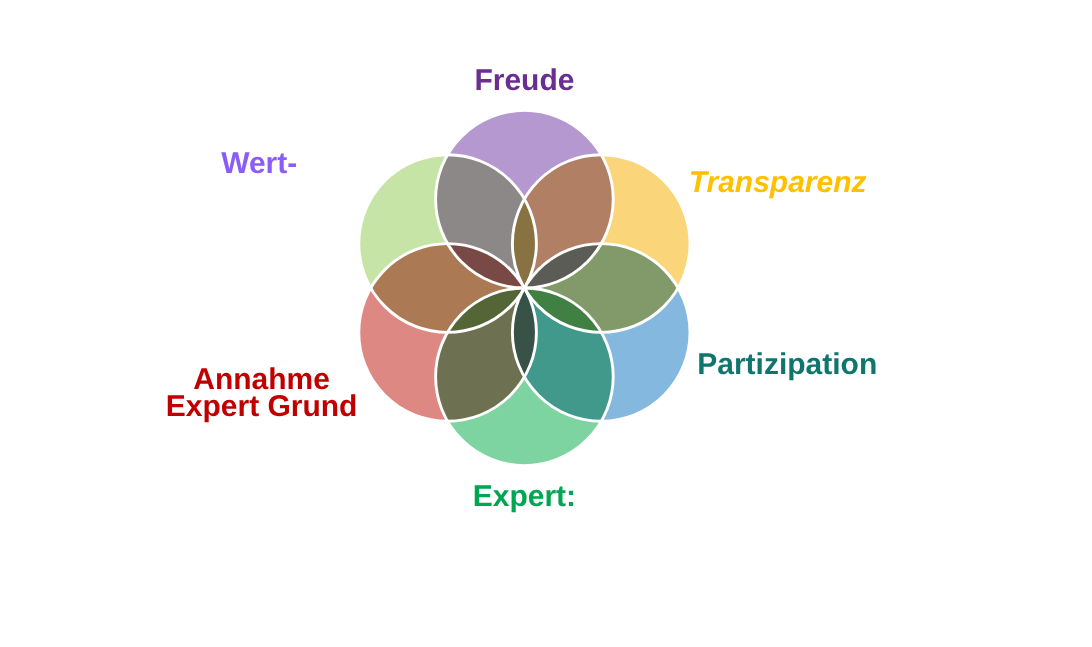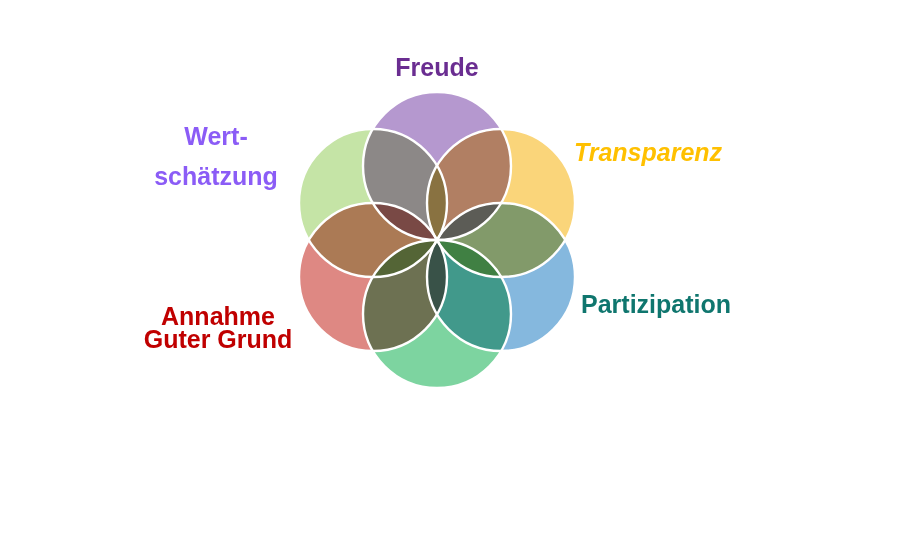--- a/index.html
+++ b/index.html
@@ -53,32 +53,32 @@
         <circle cx="373" cy="203" r="74" fill="none" stroke="#ffffff" stroke-width="2.4"></circle>
       </g>
     </svg>
 
   <div class="label" style="left: 437px; top: 54px; color: rgb(106, 45, 145); line-height: 26px;">
     <div>Freude</div>
   </div>
 
   <div class="label" style="left: 216px; top: 103px; color: #8b5cf6; line-height: 40px; margin-top: 13px;">
     <div>Wert-</div>
-    <div>schätzung</div>
   </div>
 
   <div class="label" style="left: 648px; top: 139px; color: rgb(255, 192, 0); line-height: 26px; font-style: italic;">
     <div>Transparenz</div>
   </div>
 
   <div class="label" style="left: 218px; top: 289px; color: rgb(192, 0, 0); line-height: 23px; margin-top: 16px;">
     <div>Annahme</div>
-    <div>Guter Grund</div>
+    <div>Expert Grund</div>
   </div>
 
   <div class="label" style="left: 656px; top: 291px; color: #0f766e; line-height: 26px;">
     <div>Partizipation</div>
   </div>
 
   <div class="label" style="left: 437px; top: 403px; color: rgb(0, 166, 81); line-height: 23px;">
+    <div>Expert:</div>
   </div>
 
 </div>
 
 </body></html>

